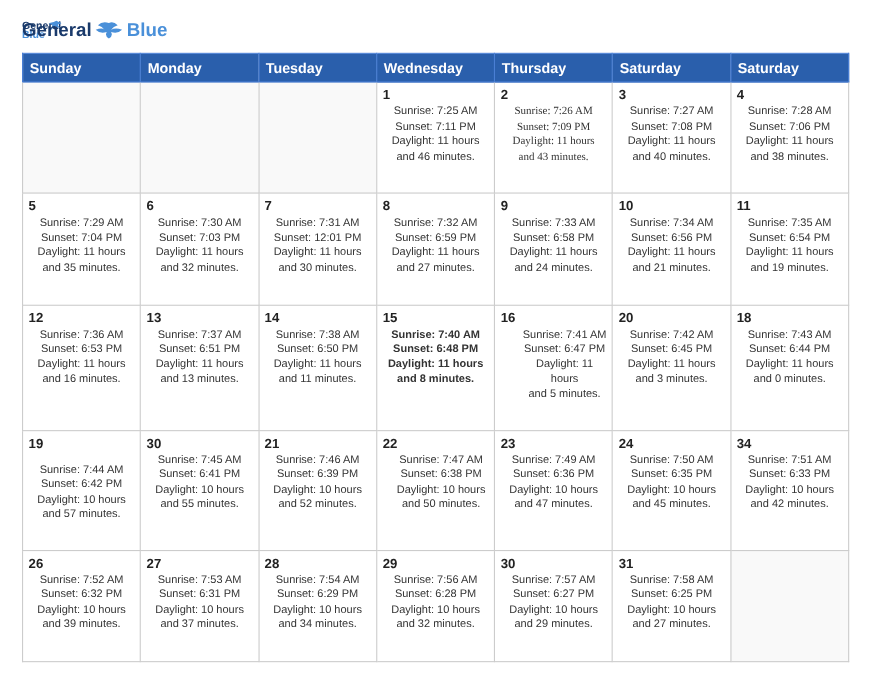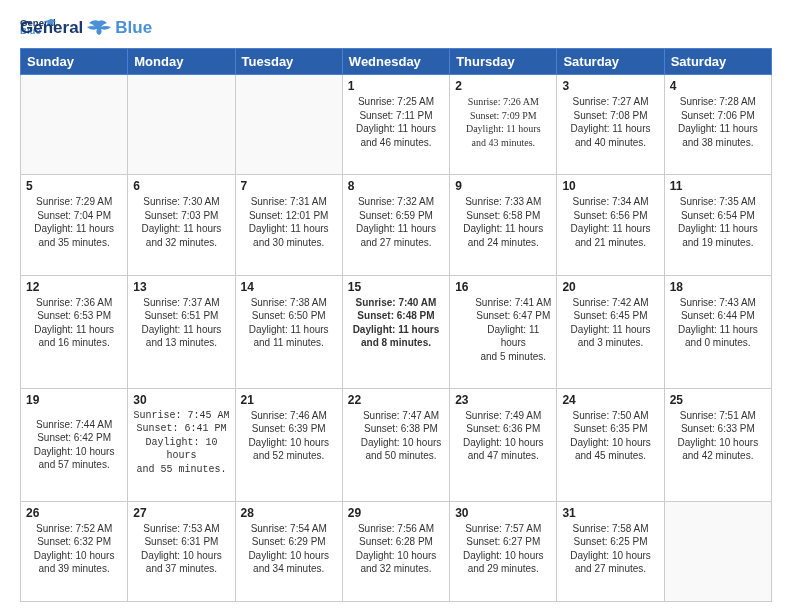--- a/index.html
+++ b/index.html
@@ -262,21 +262,21 @@
         <tr>
           <td>
             <div class="day-num">19</div>
             <div class="day-info" style="white-space: pre-line; margin-top: 11px;">Sunrise: 7:44 AM
 Sunset: 6:42 PM
 Daylight: 10 hours
 and 57 minutes.</div>
           </td>
           <td>
             <div class="day-num">30</div>
-            <div class="day-info" style="white-space: pre-line; font-family: Liberation Mono, monospace;">Sunrise: 7:45 AM
+            <div class="day-info" style="white-space: pre-line;">Sunrise: 7:45 AM
 Sunset: 6:41 PM
 Daylight: 10 hours
 and 55 minutes.</div>
           </td>
           <td>
             <div class="day-num">21</div>
             <div class="day-info" style="white-space: pre-line;">Sunrise: 7:46 AM
 Sunset: 6:39 PM
 Daylight: 10 hours
 and 52 minutes.</div>
@@ -296,21 +296,21 @@
 and 47 minutes.</div>
           </td>
           <td>
             <div class="day-num">24</div>
             <div class="day-info" style="white-space: pre-line;">Sunrise: 7:50 AM
 Sunset: 6:35 PM
 Daylight: 10 hours
 and 45 minutes.</div>
           </td>
           <td>
-            <div class="day-num">25</div>
+            <div class="day-num">34</div>
             <div class="day-info" style="white-space: pre-line;">Sunrise: 7:51 AM
 Sunset: 6:33 PM
 Daylight: 10 hours
 and 42 minutes.</div>
           </td>
         </tr>
         <tr>
           <td>
             <div class="day-num">26</div>
             <div class="day-info" style="white-space: pre-line;">Sunrise: 7:52 AM

